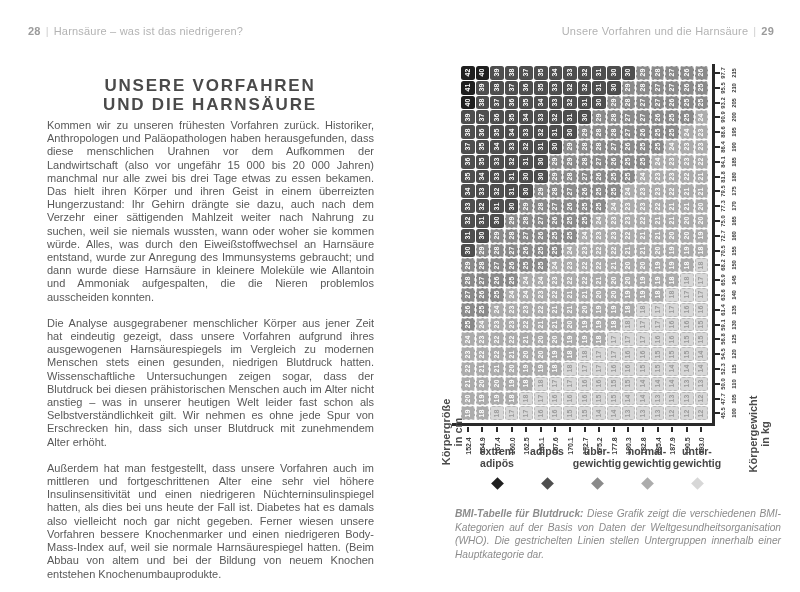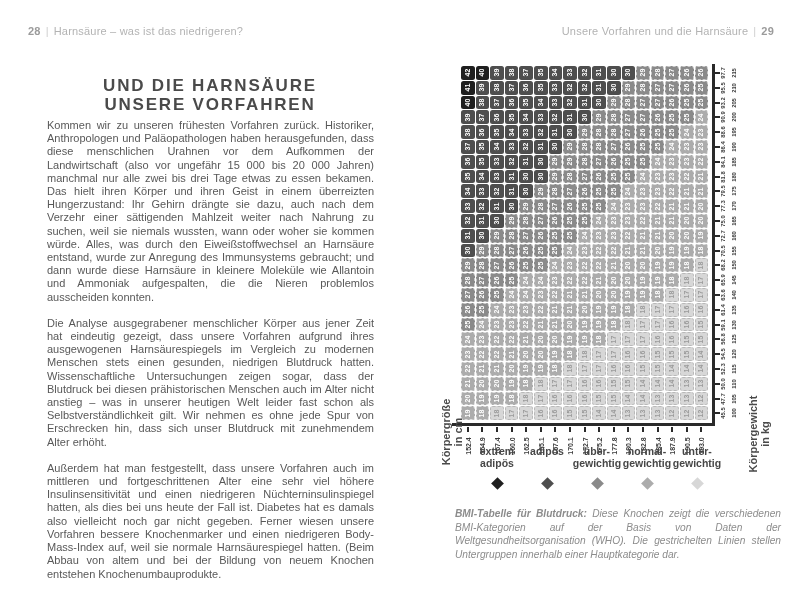--- a/index.html
+++ b/index.html
@@ -74,22 +74,22 @@
   }
   #caption .lead{font-weight:bold;}
 </style>
 </head>
 <body>
 
 <div class="runhead" id="head-left"><span class="pnum">28</span><span class="sep">|</span><span>Harnsäure – was ist das niedrigeren?</span></div>
 <div class="runhead" id="head-right"><span>Unsere Vorfahren und die Harnsäure</span><span class="sep">|</span><span class="pnum">29</span></div>
 
 <div id="page-title">
+  <div>UNSERE VORFAHREN</div>
   <div>UND DIE HARNSÄURE</div>
-  <div>UNSERE VORFAHREN</div>
 </div>
 <div id="body-text">
   <p>Kommen wir zu unseren frühesten Vorfahren zurück. Historiker, Anthropologen und Paläopathologen haben herausgefunden, dass diese menschlichen Urahnen vor dem Aufkommen der Landwirtschaft (also vor ungefähr 15 000 bis 20 000 Jahren) manchmal nur alle zwei bis drei Tage etwas zu essen bekamen. Das hielt ihren Körper und ihren Geist in einem überreizten Hungerzustand: Ihr Gehirn drängte sie dazu, auch nach dem Verzehr einer sättigenden Mahlzeit weiter nach Nahrung zu suchen, weil sie niemals wussten, wann oder woher sie kommen würde. Alles, was durch den Eiweißstoffwechsel an Harnsäure entstand, wurde zur Anregung des Immunsystems gebraucht; und dann wurde diese Harnsäure in kleinere Moleküle wie Allantoin und Ammoniak aufgespalten, die die Nieren problemlos ausscheiden konnten.</p>
   <p>Die Analyse ausgegrabener menschlicher Körper aus jener Zeit hat eindeutig gezeigt, dass unsere Vorfahren aufgrund ihres ausgewogenen Harnsäurespiegels im Vergleich zu modernen Menschen stets einen gesunden, niedrigen Blutdruck hatten. Wissenschaftliche Untersuchungen zeigen sogar, dass der Blutdruck bei diesen prähistorischen Menschen auch im Alter nicht anstieg – was in unserer heutigen Welt leider fast schon als Selbstverständlichkeit gilt. Wir nehmen es ohne jede Spur von Erschrecken hin, dass sich unser Blutdruck mit zunehmendem Alter erhöht.</p>
   <p>Außerdem hat man festgestellt, dass unsere Vorfahren auch im mittleren und fortgeschrittenen Alter eine sehr viel höhere Insulinsensitivität und einen niedrigeren Nüchterninsulinspiegel hatten, als dies bei uns heute der Fall ist. Diabetes hat es damals also vielleicht noch gar nicht gegeben. Ferner wiesen unsere Vorfahren bessere Knochenmarker und einen niedrigeren Body-Mass-Index auf, weil sie normale Harnsäurespiegel hatten. (Beim Abbau von altem und bei der Bildung von neuem Knochen entstehen Knochenumbauprodukte.</p>
 </div>
 
 <div id="bmi-grid">
     <div class="cell cat-X" style="background: rgb(31, 31, 31);">
       <span>42</span>
@@ -1467,13 +1467,13 @@
     </div>
     <div class="legend-item">
       <div class="legend-label">
         <div>unter-</div>
         <div>gewichtig</div>
       </div>
       <div class="legend-diamond" style="background: rgb(215, 215, 215);"></div>
     </div>
   </div>
 
-<div id="caption"><span class="lead">BMI-Tabelle für Blutdruck:</span><span> Diese Knochen zeigt die verschiedenen BMI-Kategorien auf der Basis von Daten der Weltgesundheitsorganisation (WHO). Die gestrichelten Linien stellen Untergruppen innerhalb einer Hauptkategorie dar.</span></div>
+<div id="caption"><span class="lead">BMI-Tabelle für Blutdruck:</span><span> Diese Grafik zeigt die verschiedenen BMI-Kategorien auf der Basis von Daten der Weltgesundheitsorganisation (WHO). Die gestrichelten Linien stellen Untergruppen innerhalb einer Hauptkategorie dar.</span></div>
 
 </body></html>

